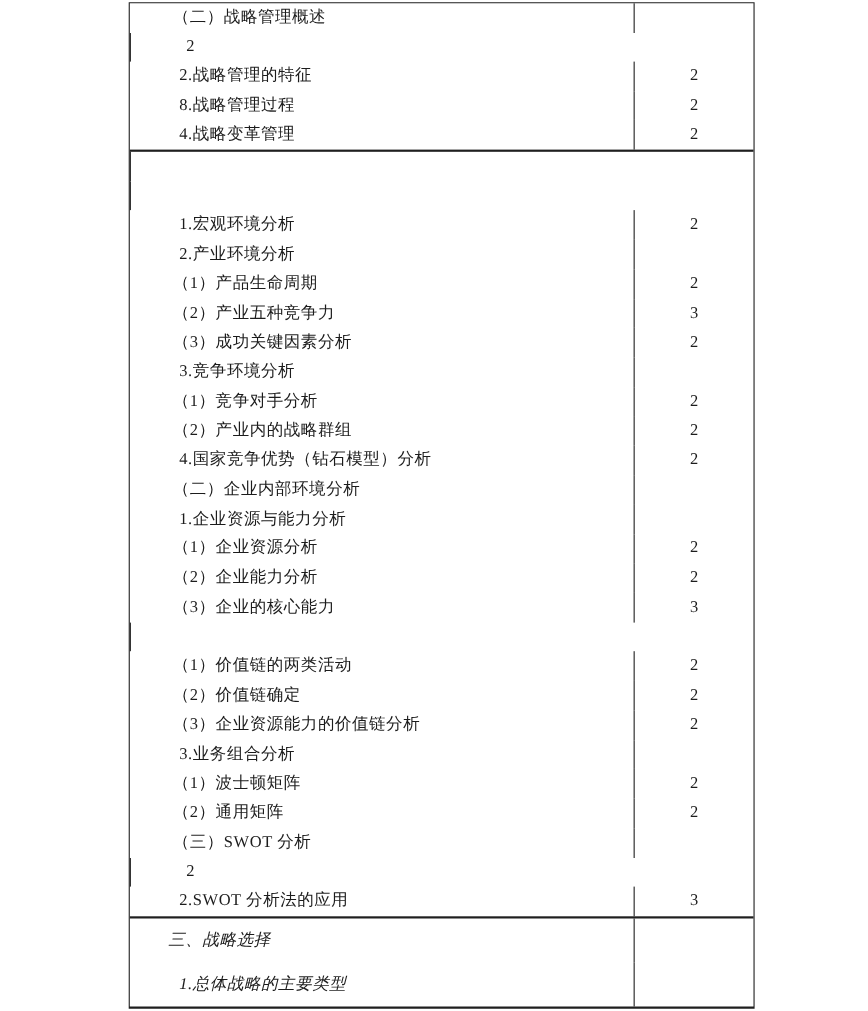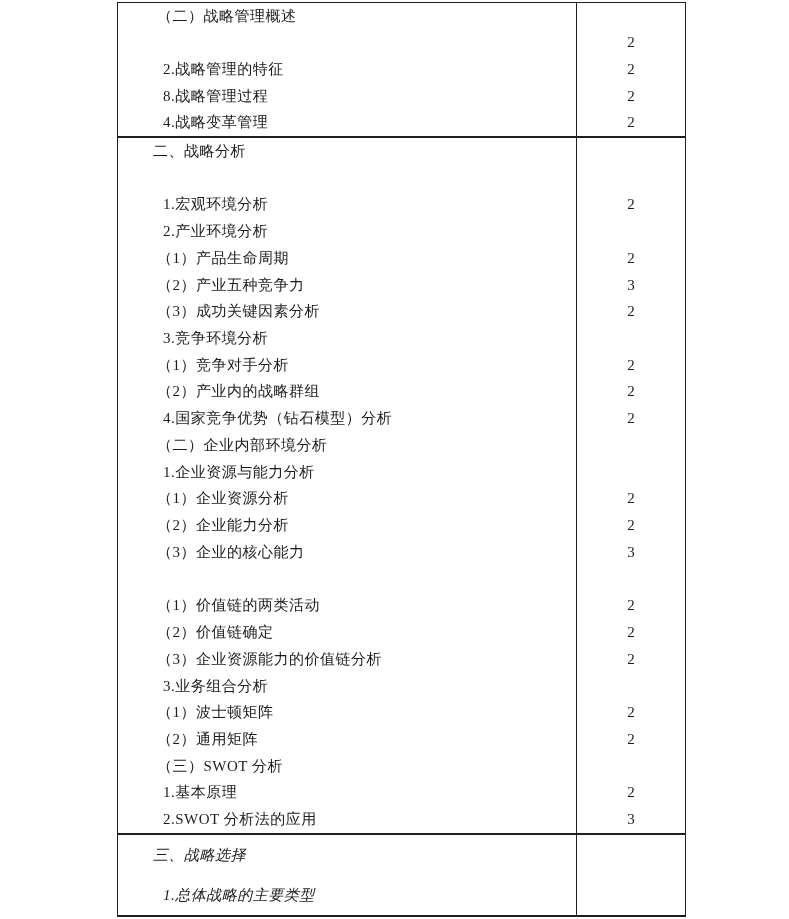--- a/index.html
+++ b/index.html
@@ -28,21 +28,20 @@
   }
   .section + .section { border-top: 2px solid #1f1f1f; }
   .section-a { height: 133px; }
   .section-b { height: 695px; }
   .section-c { height: 80px; font-style: italic; }
   .row {
     flex: 1 1 0;
     display: flex;
     align-items: center;
     min-height: 0;
-    justify-content: flex-end;
   }
   .cell-topic {
     flex: 1 1 auto;
     font-size: 15px;
     line-height: 1;
     white-space: nowrap;
     letter-spacing: 0.5px;
   }
   .cell-topic.lv1 { padding-left: 35px; }
   .cell-topic.lv2 { padding-left: 39px; }
@@ -80,21 +79,20 @@
           <span class="cell-topic lv3">8.战略管理过程</span>
           <span class="cell-hours">2</span>
         </div>
         <div class="row">
           <span class="cell-topic lv3">4.战略变革管理</span>
           <span class="cell-hours">2</span>
         </div>
       </div>
       <div class="section section-b">
         <div class="row">
-          <span class="cell-topic lv1">二、战略分析</span>
           <span class="cell-hours"></span>
         </div>
         <div class="row">
           <span class="cell-hours"></span>
         </div>
         <div class="row">
           <span class="cell-topic lv3">1.宏观环境分析</span>
           <span class="cell-hours">2</span>
         </div>
         <div class="row">
@@ -174,21 +172,20 @@
         </div>
         <div class="row">
           <span class="cell-topic lv4">（2）通用矩阵</span>
           <span class="cell-hours">2</span>
         </div>
         <div class="row">
           <span class="cell-topic lv2">（三）SWOT 分析</span>
           <span class="cell-hours"></span>
         </div>
         <div class="row">
-          <span class="cell-topic lv3">1.基本原理</span>
           <span class="cell-hours">2</span>
         </div>
         <div class="row">
           <span class="cell-topic lv3">2.SWOT 分析法的应用</span>
           <span class="cell-hours">3</span>
         </div>
       </div>
       <div class="section section-c">
         <div class="row">
           <span class="cell-topic lv1">三、战略选择</span>

